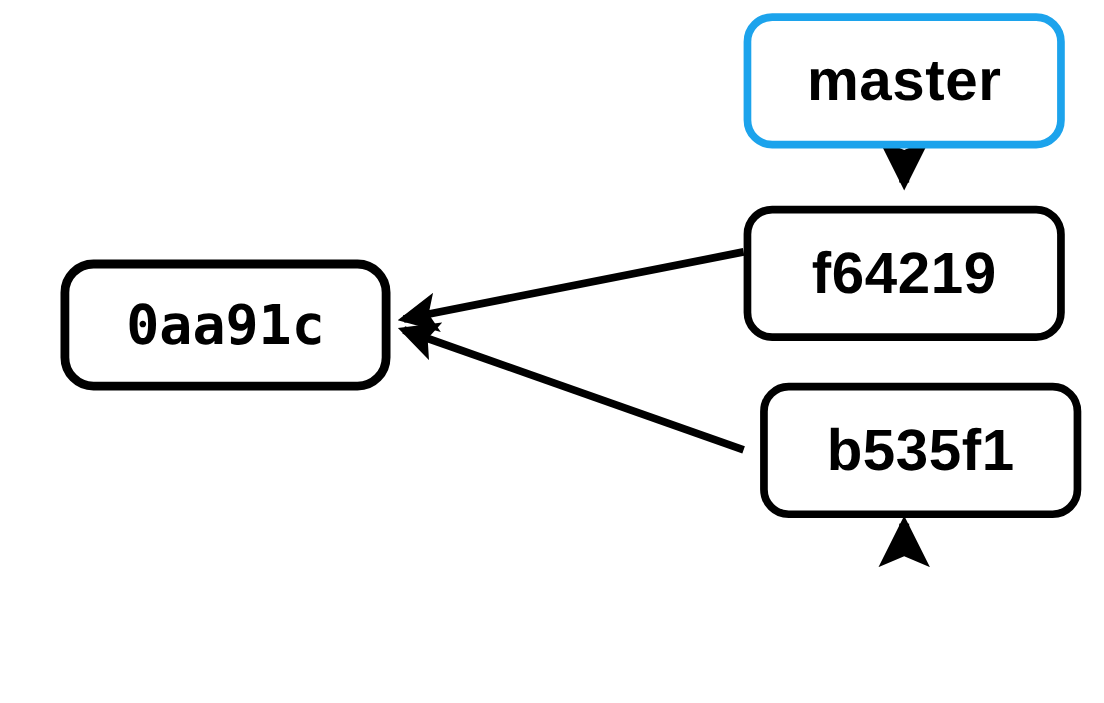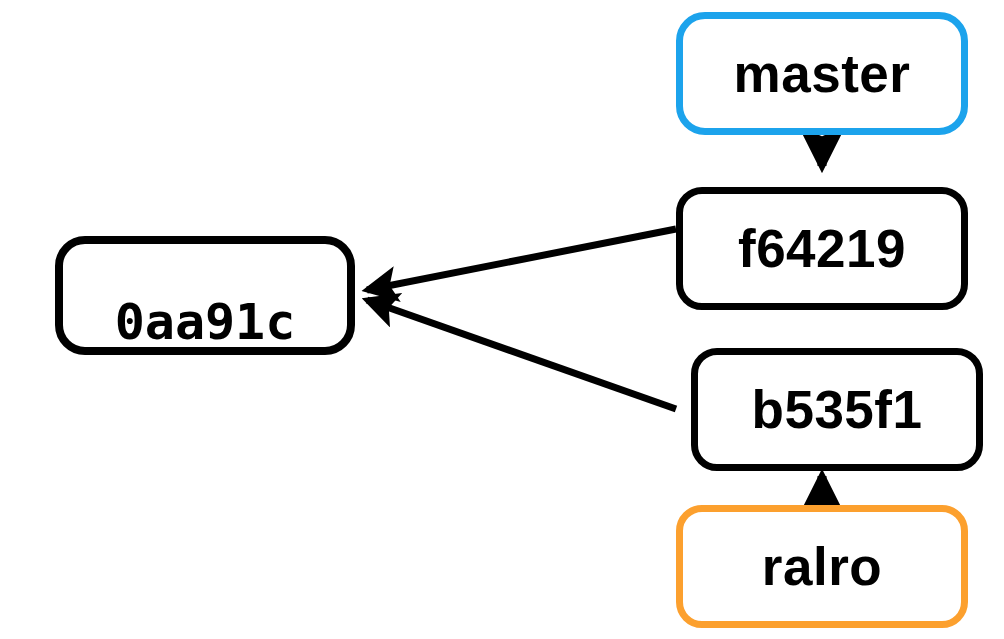--- a/index.html
+++ b/index.html
@@ -65,21 +65,21 @@
   .node-col-left .node-label {
     font-family: "DejaVu Sans Mono", monospace;
     font-size: 50px;
     letter-spacing: 0px;
   }
 
   .node-master   { top: 12px;  }
   .node-f64219   { top: 187px; }
   .node-b535f1   { top: 348px; }
   .node-ralro    { top: 505px; }
-  .node-0aa91c   { top: 236px; align-items: flex-end; }
+  .node-0aa91c   { top: 236px; }
 </style>
 </head>
 <body>
 
 <div id="canvas">
 
   <svg id="edge-layer" viewBox="0 0 1004 639" xmlns="http://www.w3.org/2000/svg">
     <defs>
       <marker id="arrowhead" markerWidth="5.2" markerHeight="5.2" refX="4.4" refY="2.6" orient="auto" markerUnits="strokeWidth">
         <path d="M0,0 L5.2,2.6 L0,5.2 L1.1,2.6 Z" fill="#000000"></path>
@@ -88,33 +88,30 @@
 
     <line x1="822" y1="137" x2="822" y2="166" stroke="#000000" stroke-width="9" marker-end="url(#arrowhead)"></line>
 
     <line x1="676" y1="229" x2="367" y2="290" stroke="#000000" stroke-width="7" marker-end="url(#arrowhead)"></line>
 
     <line x1="676" y1="409" x2="367" y2="300" stroke="#000000" stroke-width="7" marker-end="url(#arrowhead)"></line>
 
     <line x1="822" y1="503" x2="822" y2="476" stroke="#000000" stroke-width="9" marker-end="url(#arrowhead)"></line>
   </svg>
 
-  <div class="node node-col-right node-master" style="border-color:#1CA3EC;border-radius:29px;">
+  <div class="node node-col-right node-master" style="border-color:#1CA3EC;">
     <span class="node-label">master</span>
   </div>
 
   <div class="node node-col-right node-f64219" style="border-color:#000000;">
     <span class="node-label">f64219</span>
   </div>
 
   <div class="node node-col-right node-b535f1" style="border-color:#000000;margin-left:15px;">
     <span class="node-label">b535f1</span>
   </div>
 
-  <div class="node node-col-right node-ralro" style="border-color:#FCA02E;">
-    <span class="node-label">ralro</span>
-  </div>
 
   <div class="node node-col-left node-0aa91c" style="border-color:#000000;">
     <span class="node-label">0aa91c</span>
   </div>
 
 </div>
 
 </body></html>

